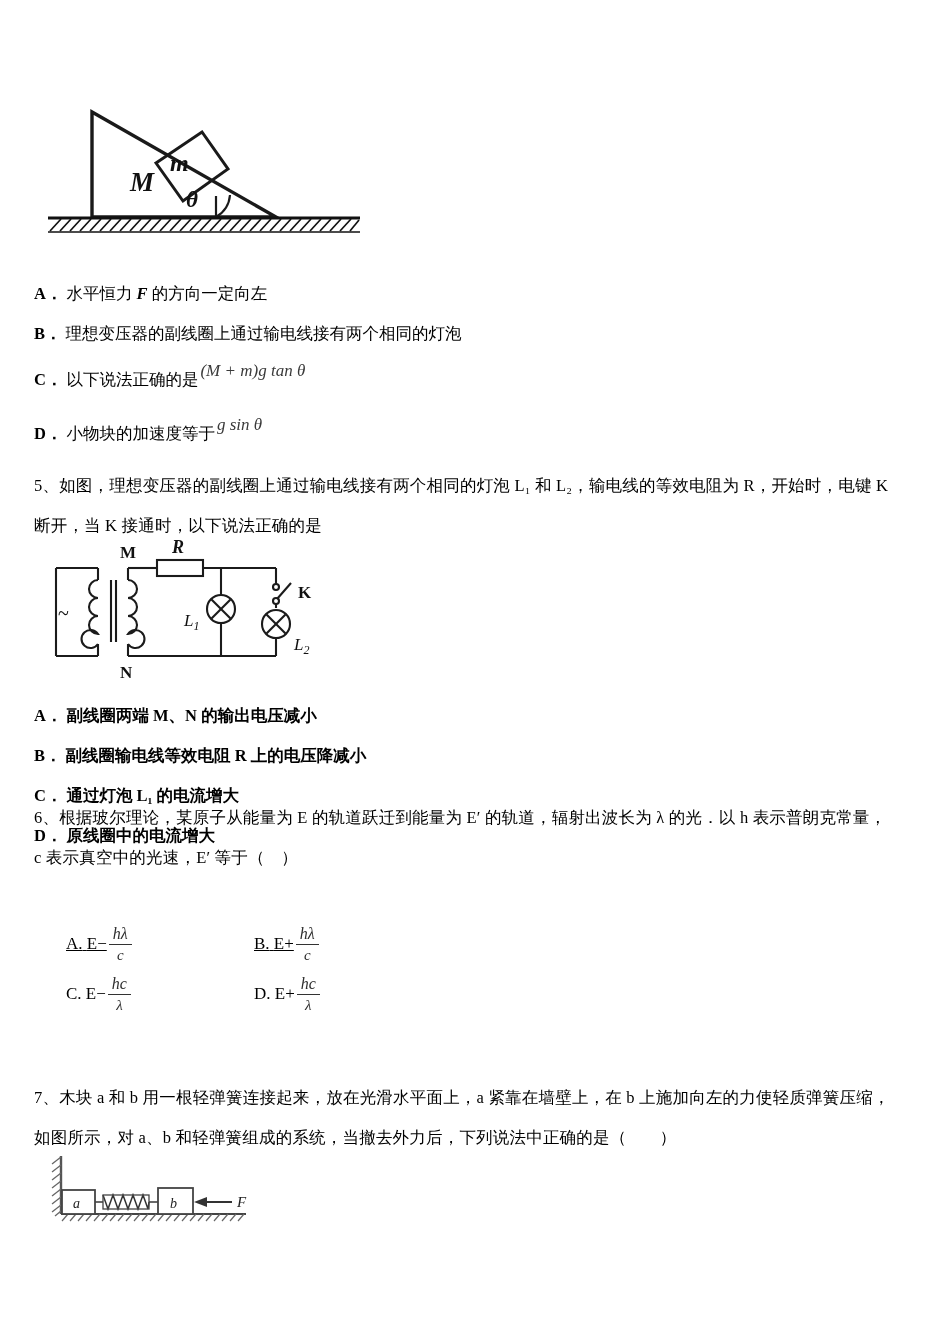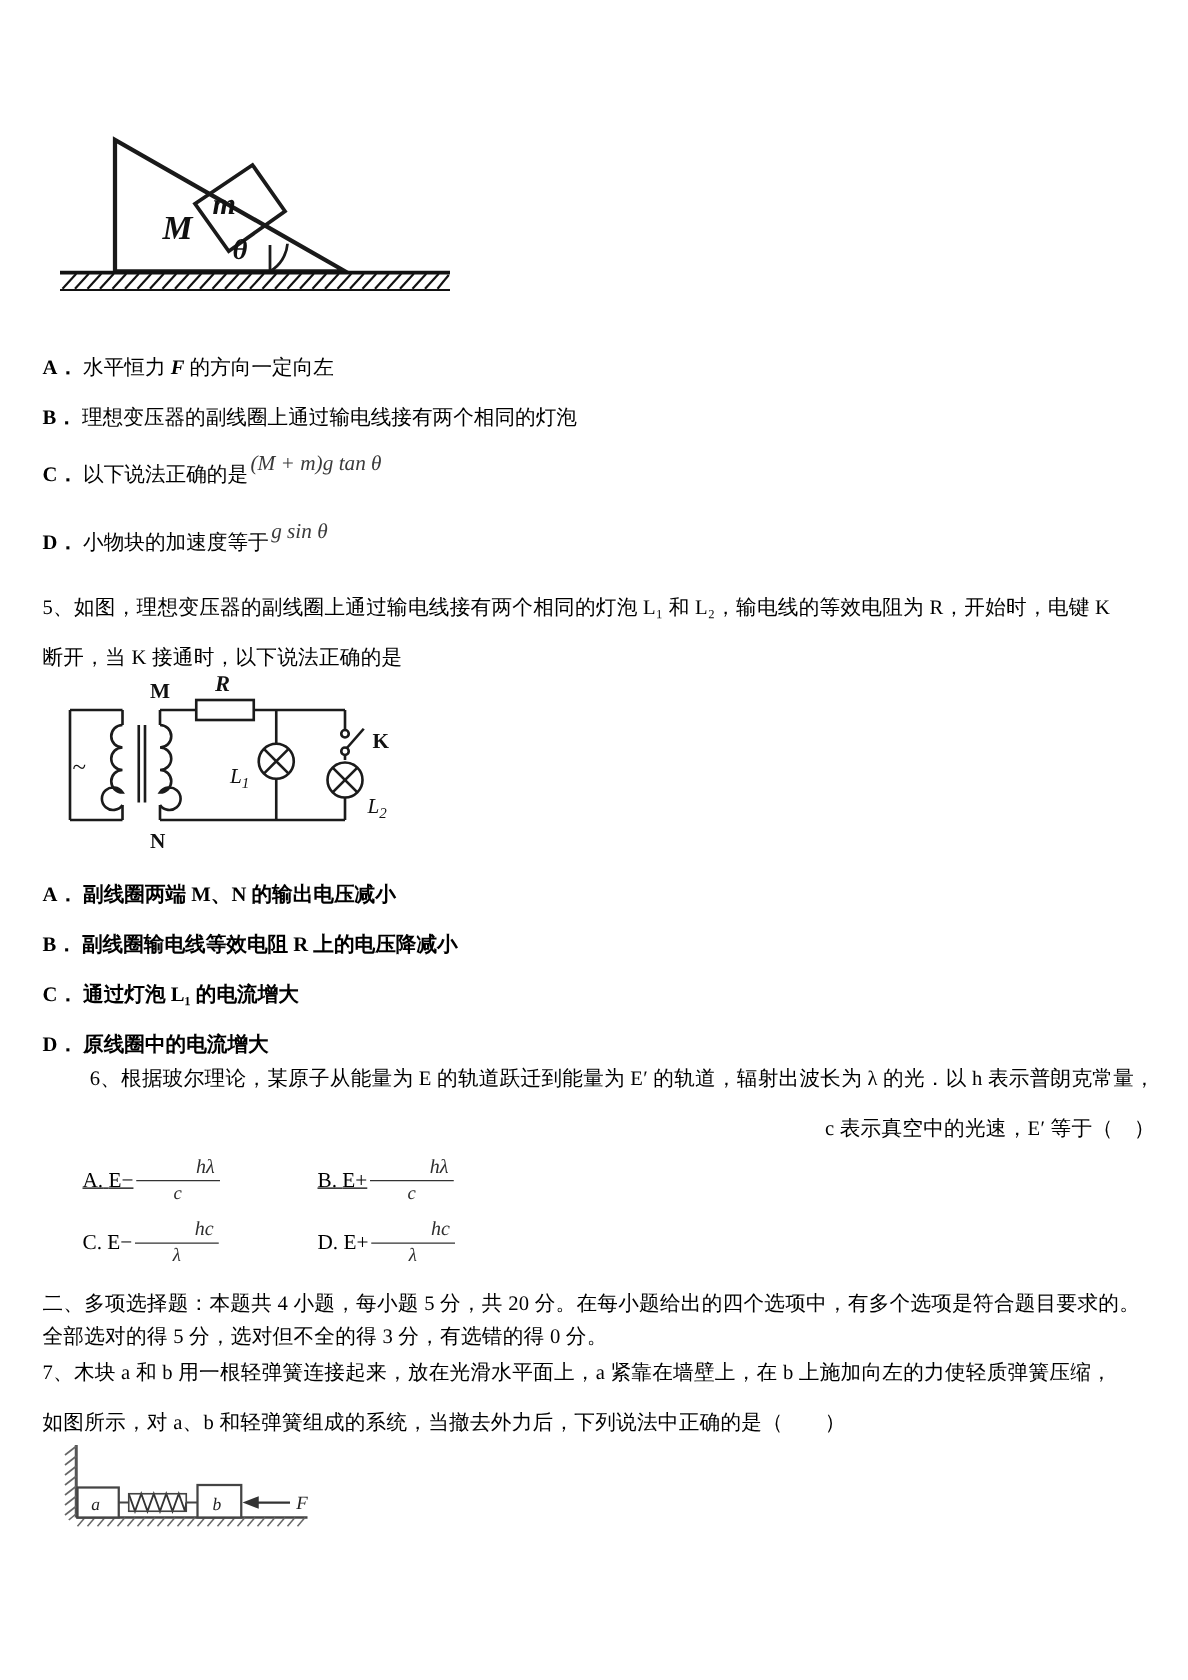--- a/index.html
+++ b/index.html
@@ -66,21 +66,20 @@
     color: #2e2e2e;
     margin: 0 2px;
     position: relative;
     top: -1px;
   }
   .frac .num {
     display: block;
     font-size: 16px;
     padding: 0 4px;
     line-height: 18px;
-    margin-left: 44px;
   }
   .frac .bar {
     display: block;
     border-top: 1.3px solid #333;
     height: 0;
     margin: 1px 0;
   }
   .frac .den {
     display: block;
     font-size: 15px;
@@ -266,21 +265,21 @@
       <span class="lbl">B．</span><span class="bold">副线圈输电线等效电阻 R 上的电压降减小</span>
     </div>
     <div class="opt">
       <span class="lbl">C．</span><span class="bold">通过灯泡 L₁ 的电流增大</span>
     </div>
     <div class="opt">
       <span class="lbl">D．</span><span class="bold">原线圈中的电流增大</span>
     </div>
   </div>
 
-  <div class="row-block" style="top:843px; width:890px;text-align:right;">
+  <div class="row-block" style="top:798px; width:890px;">
     <div class="qline"><span>6、</span><span>根据玻尔理论，某原子从能量为 E 的轨道跃迁到能量为 E′ 的轨道，辐射出波长为 λ 的光．以 h 表示普朗克常量，</span></div>
     <div class="qline">c 表示真空中的光速，E′ 等于（　）</div>
   </div>
 
   <div class="row-block" style="top:905px; width:884px;">
     <div style="height:60px; display:flex; align-items:flex-end;text-decoration:underline;">
       <div class="mathopt" style="width:150px; padding-left:32px;">
         <span class="lbl">A.</span>
         <span style="font-family:'Liberation Serif',serif;">E−</span><span class="frac"><span class="num">hλ</span><span class="bar"></span><span class="den">c</span></span>
       </div>
@@ -294,24 +293,20 @@
         <span class="lbl">C.</span>
         <span style="font-family:'Liberation Serif',serif;">E−</span><span class="frac"><span class="num">hc</span><span class="bar"></span><span class="den">λ</span></span>
       </div>
       <div class="mathopt" style="padding-left:38px;">
         <span class="lbl">D.</span>
         <span style="font-family:'Liberation Serif',serif;">E+</span><span class="frac"><span class="num">hc</span><span class="bar"></span><span class="den">λ</span></span>
       </div>
     </div>
   </div>
 
-  <div class="row-block" style="top:1030px; width:890px;">
-    <div class="qline" style="line-height:26px;">二、多项选择题：本题共 4 小题，每小题 5 分，共 20 分。在每小题给出的四个选项中，有多个选项是符合题目要求的。</div>
-    <div class="qline" style="line-height:26px;">全部选对的得 5 分，选对但不全的得 3 分，有选错的得 0 分。</div>
-  </div>
 
   <div class="row-block" style="top:1078px; width:890px;">
     <div class="qline"><span>7、</span><span>木块 a 和 b 用一根轻弹簧连接起来，放在光滑水平面上，a 紧靠在墙壁上，在 b 上施加向左的力使轻质弹簧压缩，</span></div>
     <div class="qline">如图所示，对 a、b 和轻弹簧组成的系统，当撤去外力后，下列说法中正确的是（　　）</div>
   </div>
 
   <div class="fig-spring">
     <svg width="215" height="90" viewBox="0 0 215 90">
 
       <line x1="15" y1="6" x2="15" y2="64" stroke="#555" stroke-width="2.4"></line>

